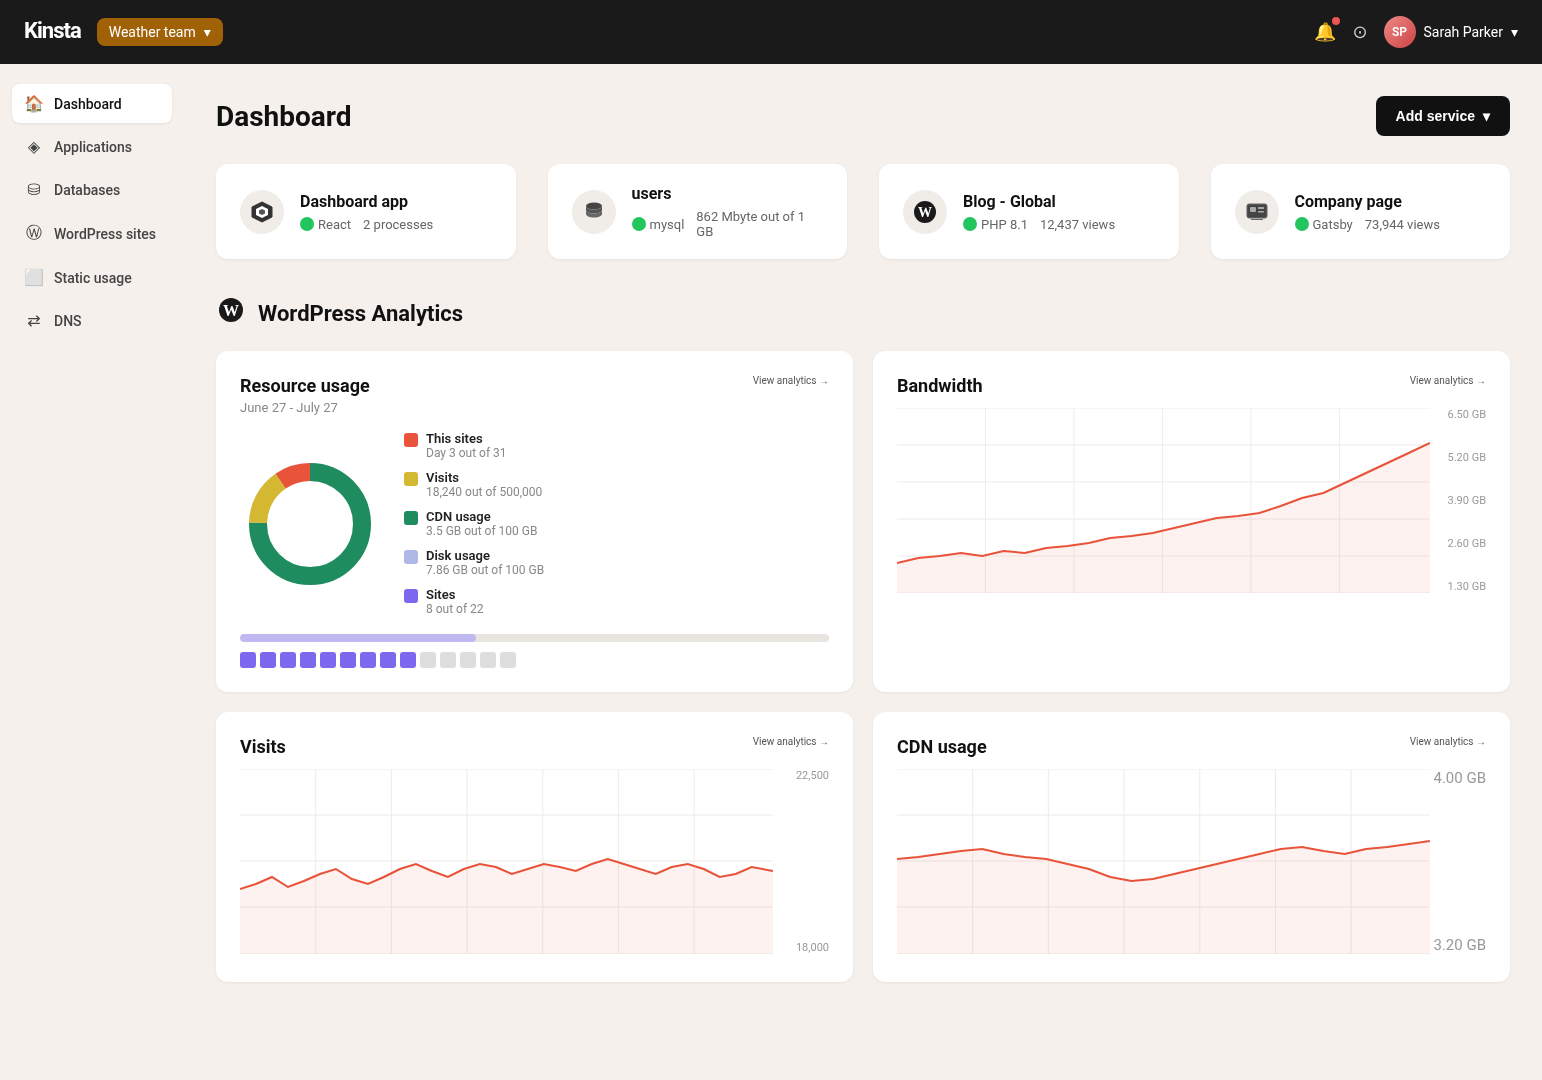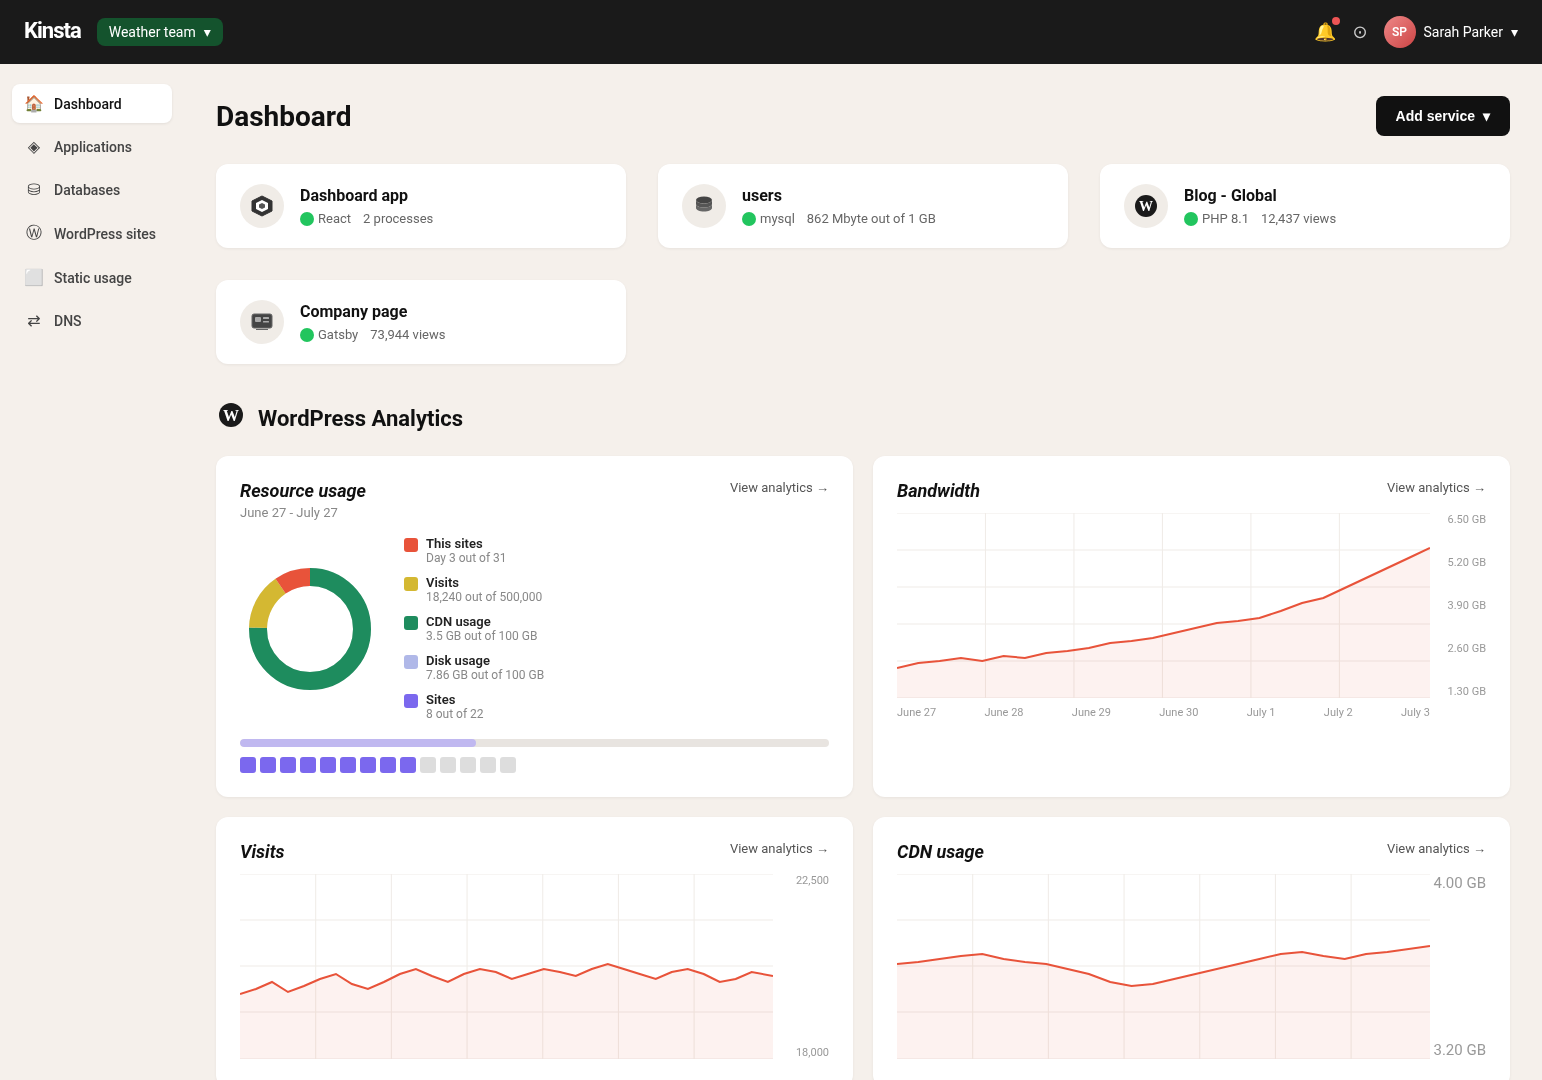--- a/index.html
+++ b/index.html
@@ -12,21 +12,21 @@
       display: flex;
       align-items: center;
       padding: 0 24px;
       justify-content: space-between;
     }
     .topnav-left { display: flex; align-items: flex-start; gap: 16px; }
     .kinsta-logo { color: #fff; font-size: 22px; font-weight: 700; letter-spacing: -1px; }
     .team-selector {
       display: flex; align-items: center; gap: 8px;
       color: #ccc; font-size: 14px; cursor: pointer;
-      background: #14532d; border-radius: 8px; padding: 6px 12px;
+      background: #a16207; border-radius: 8px; padding: 6px 12px;
     }
     .team-selector span { color: #fff; }
     .topnav-right { display: flex; align-items: center; gap: 16px; }
     .nav-icon-btn {
       background: none; border: none; cursor: pointer;
       color: #ccc; font-size: 18px; position: relative;
     }
     .notif-badge {
       position: absolute; top: -4px; right: -4px;
       background: #e55; border-radius: 50%; width: 8px; height: 8px;
@@ -68,21 +68,21 @@
     
     .page-header { display: flex; align-items: center; justify-content: space-between; margin-bottom: 28px; }
     .page-title { font-size: 28px; font-weight: 700; color: #111; }
     .add-service-btn {
       background: #111; color: #fff; border: none;
       padding: 12px 20px; border-radius: 8px; font-size: 14px; font-weight: 600;
       cursor: pointer; display: flex; align-items: center; gap: 8px;
     }
 
     
-    .cards-grid { display: grid; grid-template-columns: 1fr 1fr 1fr; gap: 32px; margin-bottom: 36px; }
+    .cards-grid { display: grid; grid-template-columns: 1fr 1fr 1fr 1fr; gap: 32px; margin-bottom: 36px; }
     .service-card {
       background: #fff; border-radius: 12px; padding: 20px 24px;
       display: flex; align-items: center; gap: 16px;
       box-shadow: 0 1px 3px rgba(0,0,0,0.06); cursor: pointer;
     }
     .service-icon-wrap {
       width: 44px; height: 44px; border-radius: 50%;
       background: #f0ece7; display: flex; align-items: center; justify-content: center;
       font-size: 22px; flex-shrink: 0;
     }
@@ -100,23 +100,23 @@
     
     .analytics-grid { display: grid; grid-template-columns: 1fr 1fr; gap: 20px; }
     .analytics-card {
       background: #fff; border-radius: 12px; padding: 24px;
       box-shadow: 0 1px 3px rgba(0,0,0,0.06);
     }
     .analytics-card-header {
       display: flex; align-items: flex-start; justify-content: space-between;
       margin-bottom: 4px;
     }
-    .analytics-card-title { font-size: 18px; font-weight: 700; color: #111; font-style: italic; }
+    .analytics-card-title { font-size: 18px; font-weight: 700; color: #111; }
     .analytics-card-subtitle { font-size: 13px; color: #888; margin-bottom: 16px; }
-    .view-analytics-link { font-size: 13px; color: #555; cursor: pointer; white-space: nowrap; }
+    .view-analytics-link { font-size: 10px; color: #555; cursor: pointer; white-space: nowrap; }
 
     
     .resource-content { display: flex; align-items: center; gap: 24px; flex-wrap: wrap; }
     .donut-wrap { position: relative; width: 140px; height: 140px; flex-shrink: 0; }
     .donut-wrap svg { transform: rotate(-90deg); }
 
     
     .legend { display: flex; flex-direction: column; gap: 10px; }
     .legend-item { display: flex; align-items: flex-start; gap: 8px; font-size: 13px; }
     .legend-dot { width: 14px; height: 14px; border-radius: 3px; flex-shrink: 0; margin-top: 2px; }
@@ -410,29 +410,20 @@
           </div>
 
           <div style="position:absolute;right:0;top:0;height:185px;display:flex;flex-direction:column;justify-content:space-between;font-size:11px;color:#999;text-align:right;">
             <span>6.50 GB</span>
             <span>5.20 GB</span>
             <span>3.90 GB</span>
             <span>2.60 GB</span>
             <span>1.30 GB</span>
           </div>
 
-          <div style="padding-right:56px;display:flex;justify-content:space-between;font-size:11px;color:#999;margin-top:4px;">
-            <span>June 27</span>
-            <span>June 28</span>
-            <span>June 29</span>
-            <span>June 30</span>
-            <span>July 1</span>
-            <span>July 2</span>
-            <span>July 3</span>
-          </div>
         </div>
       </div>
 
       <div class="analytics-card">
         <div class="analytics-card-header">
           <span class="analytics-card-title">Visits</span>
           <a class="view-analytics-link">View analytics →</a>
         </div>
         <div style="position:relative; margin-top:12px;">
           <div style="padding-right:56px;">

